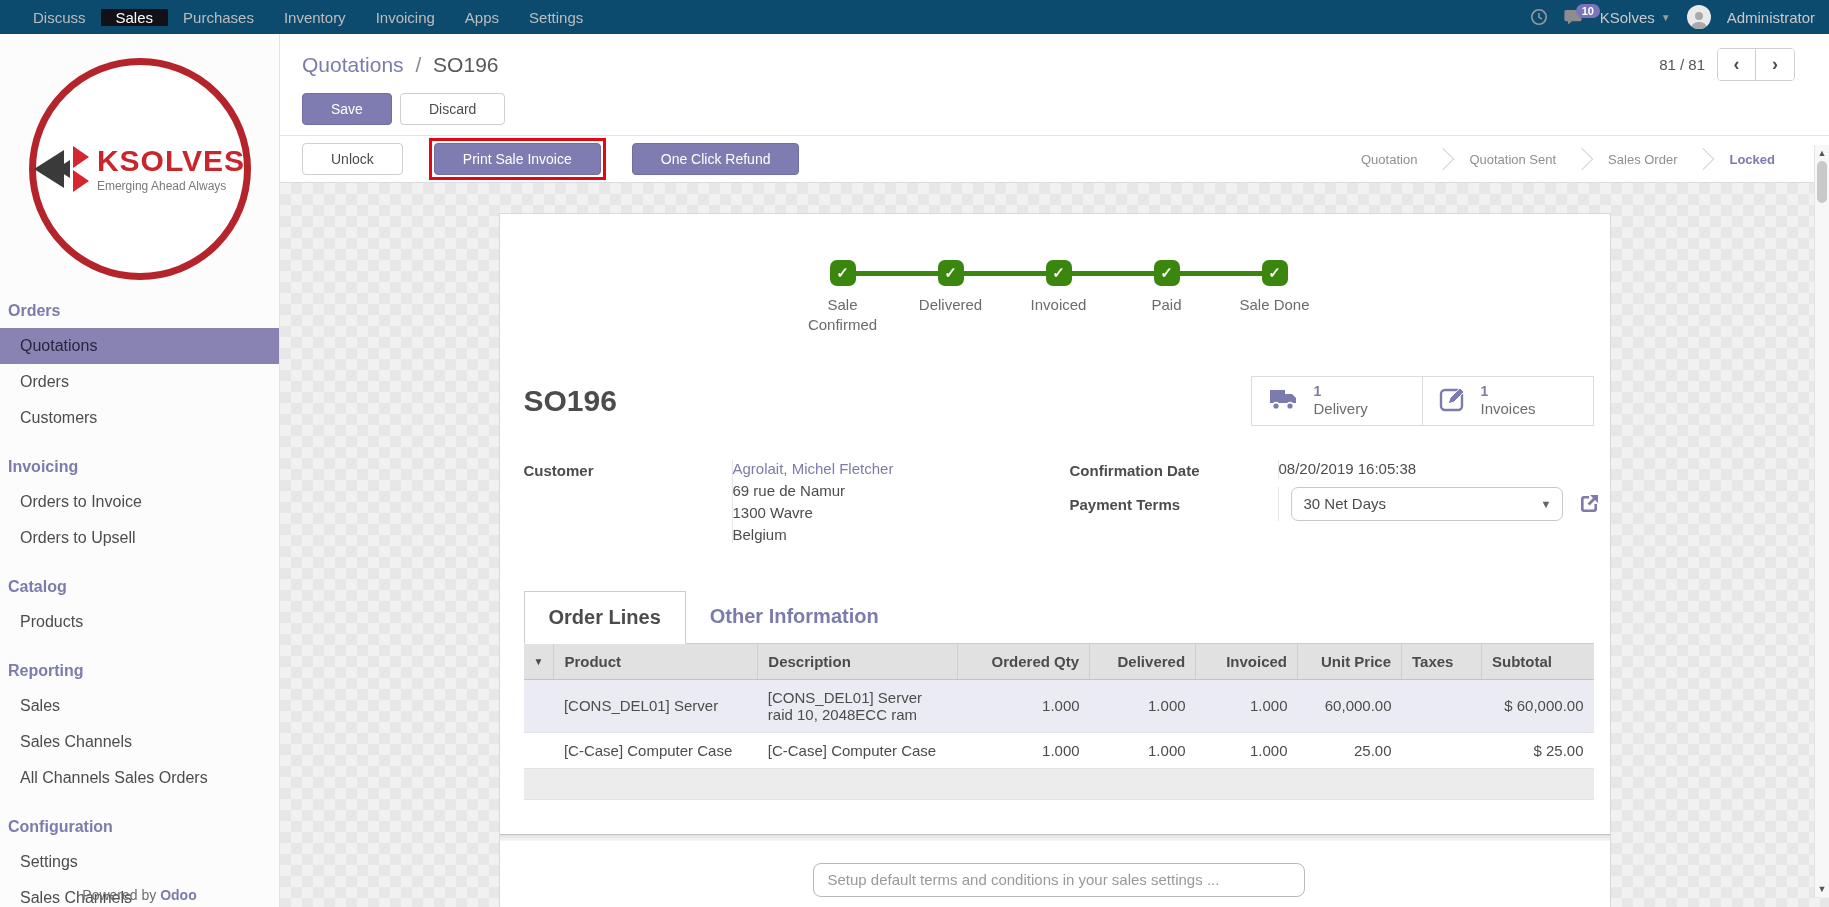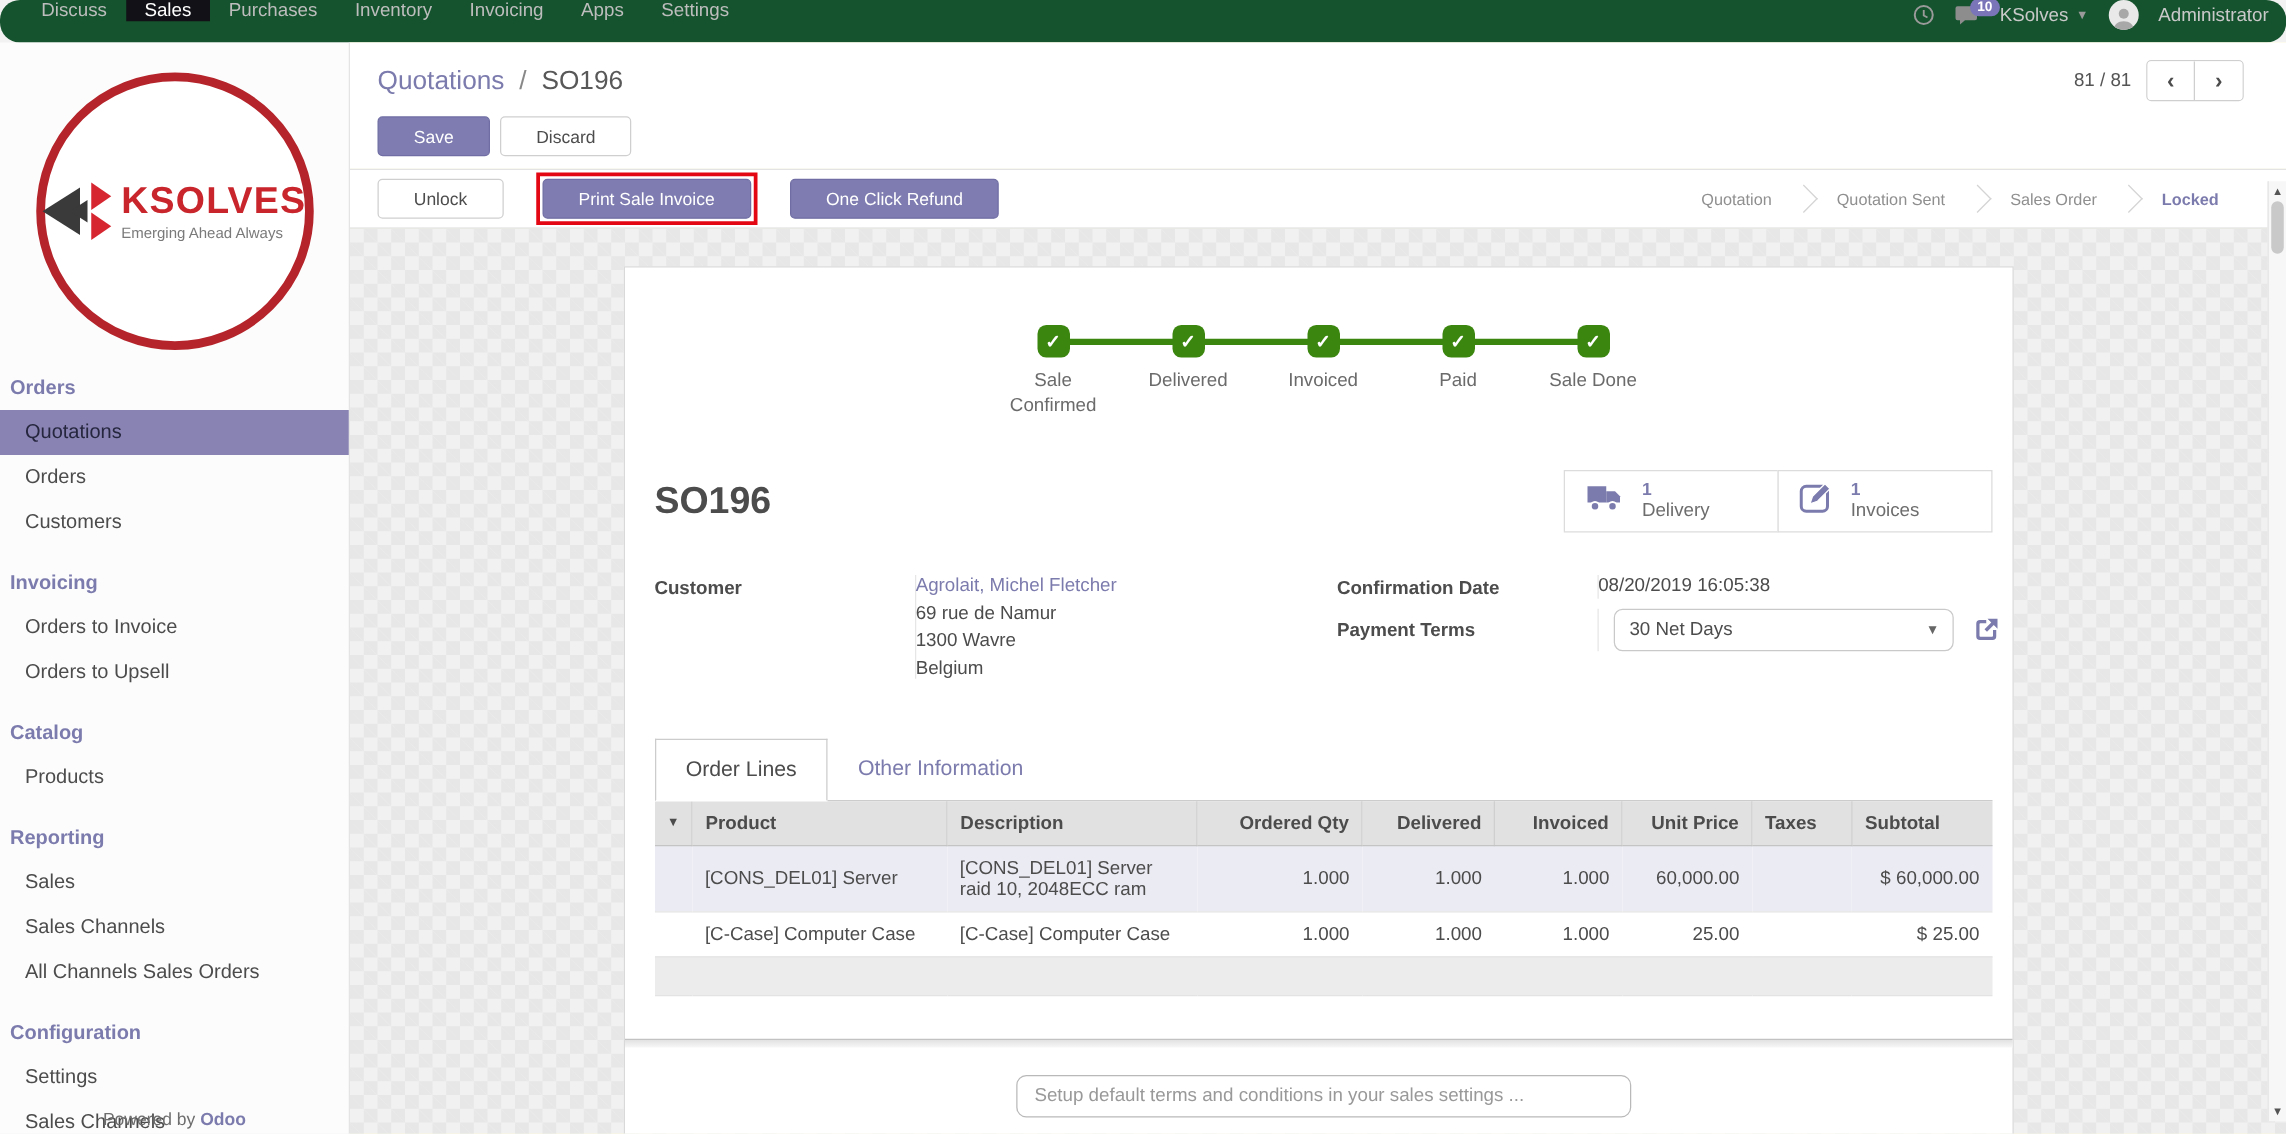--- a/index.html
+++ b/index.html
@@ -1,21 +1,21 @@
 <!DOCTYPE html>
 <html><head>
 <meta charset="utf-8">
 <style>
   * { margin:0; padding:0; box-sizing:border-box; }
   html,body { width:1829px; height:907px; overflow:hidden; }
   body { font-family:"Liberation Sans", sans-serif; background:#f2f2f2; }
   .screen { width:1829px; height:907px; position:relative; display:flex; flex-direction:column; }
 
   
-  .topnav { height:34px; background:#14532d; display:flex; align-items:flex-start; justify-content:space-between; flex:0 0 34px;border-radius:16px; }
+  .topnav { height:34px; background:#0c4a6e; display:flex; align-items:center; justify-content:space-between; flex:0 0 34px; }
   .menus { display:flex; align-items:stretch; padding-left:18px; }
   .menu-item { color:#bdbdbd; font-size:15px; padding:0 15px; display:flex; align-items:center; cursor:pointer; }
   .menu-item.active { background:#121117; color:#ffffff; }
   .systray { display:flex; align-items:center; gap:16px; padding-right:14px; color:#c9c9c9; font-size:15px; }
   .icon-btn { display:flex; align-items:center; position:relative; }
   .chat-badge { position:absolute; left:12px; top:-4px; background:#7a74b8; color:#fff; font-size:11px; border-radius:8px; padding:1px 6px; font-weight:bold; }
   .company { display:flex; align-items:center; gap:6px; }
   .caret { font-size:10px; color:#9a9a9a; }
   .avatar { width:24px; height:24px; border-radius:50%; background:#e9e9e9; overflow:hidden; display:flex; align-items:flex-end; justify-content:center; }
 
@@ -33,21 +33,21 @@
   .logo-txt .brand { color:#c8262c; font-weight:bold; font-size:30px; letter-spacing:1px; line-height:1; }
   .logo-txt .tagline { color:#7a7a7a; font-size:12px; margin-top:3px; }
   .side-section { margin-top:14px; }
   .side-header { color:#7c7bad; font-weight:bold; font-size:16px; padding:8px 0 8px 8px; cursor:pointer; }
   .side-item { color:#4c4c4c; font-size:16px; padding:9px 0 9px 20px; cursor:pointer; }
   .side-item.active { background:#8883b3; color:#26263e; }
   .powered { position:absolute; bottom:4px; width:100%; text-align:center; font-size:14px; color:#6d6d6d; }
   .powered b { color:#7c7bad; }
 
   
-  .main { flex:1; display:flex; flex-direction:column; min-width:0; position:relative; background:#fef9c3; }
+  .main { flex:1; display:flex; flex-direction:column; min-width:0; position:relative; background:#000000; }
   .control-panel { padding:14px 20px 10px 22px; background:#fff; }
   .cp-top { display:flex; justify-content:space-between; align-items:center; }
   .breadcrumb { font-size:21px; }
   .breadcrumb .parent { color:#7c7bad; cursor:pointer; }
   .breadcrumb .sep { color:#888; margin:0 6px; }
   .breadcrumb .current { color:#585858; }
   .pager-zone { display:flex; align-items:center; gap:12px; margin-right:14px; }
   .pager-text { font-size:15px; color:#555; }
   .pager-btns { display:flex; border:1px solid #cfcfcf; border-radius:4px; overflow:hidden; }
   .pager-btn { width:38px; height:31px; background:#fff; border:none; font-size:18px; font-weight:bold; color:#4c4c4c; cursor:pointer; }
@@ -94,21 +94,21 @@
   .flabel { font-weight:bold; color:#4c4c4c; font-size:15px; width:208px; padding-top:2px; }
   .fvalue { border-left:1px solid #e6e6e6; font-size:15px; color:#4c4c4c; }
   .link { color:#7c7bad; cursor:pointer; }
   .addr-line { margin-top:5px; }
   .frow { display:flex; margin-bottom:8px; }
   .select-box { width:272px; height:34px; border:1px solid #c9c9c9; border-radius:7px; display:flex; align-items:center; justify-content:space-between; padding:0 10px 0 12px; font-size:15px; color:#4c4c4c; cursor:pointer; background:#fff; }
   .select-caret { color:#666; font-size:11px; }
   .ext-link { margin-left:14px; display:flex; align-items:center; cursor:pointer; }
 
   .tabs { display:flex; border-bottom:1px solid #cccccc; margin-top:48px; }
-  .tab { font-size:17px; padding:14px 24px; cursor:pointer; }
+  .tab { font-size:20px; padding:14px 24px; cursor:pointer;font-weight:bold; }
   .tab.active { background:#fff; border:1px solid #ccc; border-bottom:1px solid #fff; margin-bottom:-1px; color:#4c4c4c; }
   .tab.inactive { color:#7c7bad; }
 
   table.olines { width:100%; border-collapse:collapse; font-size:15px; }
   .olines thead th { background:#e1e1e1; color:#4c4c4c; font-weight:bold; text-align:left; padding:9px 10px; border-right:1px solid #cfcfcf; border-bottom:1px solid #c4c4c4; }
   .olines thead th:last-child { border-right:none; }
   .olines thead th.num { text-align:right; }
   .olines td { padding:9px 10px; color:#4c4c4c; vertical-align:middle; }
   .olines td.num { text-align:right; }
   .olines tr.row-alt td { background:#ebebf4; }

